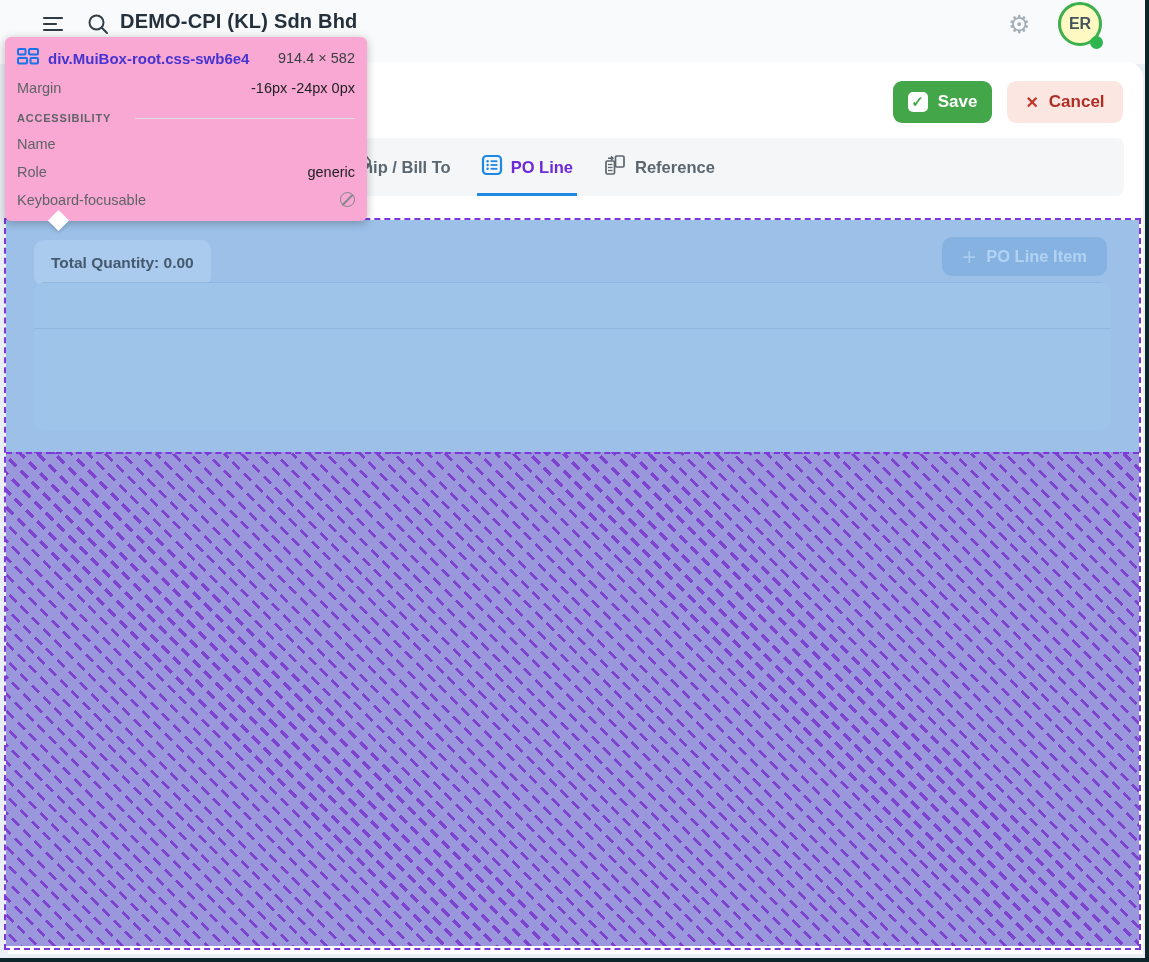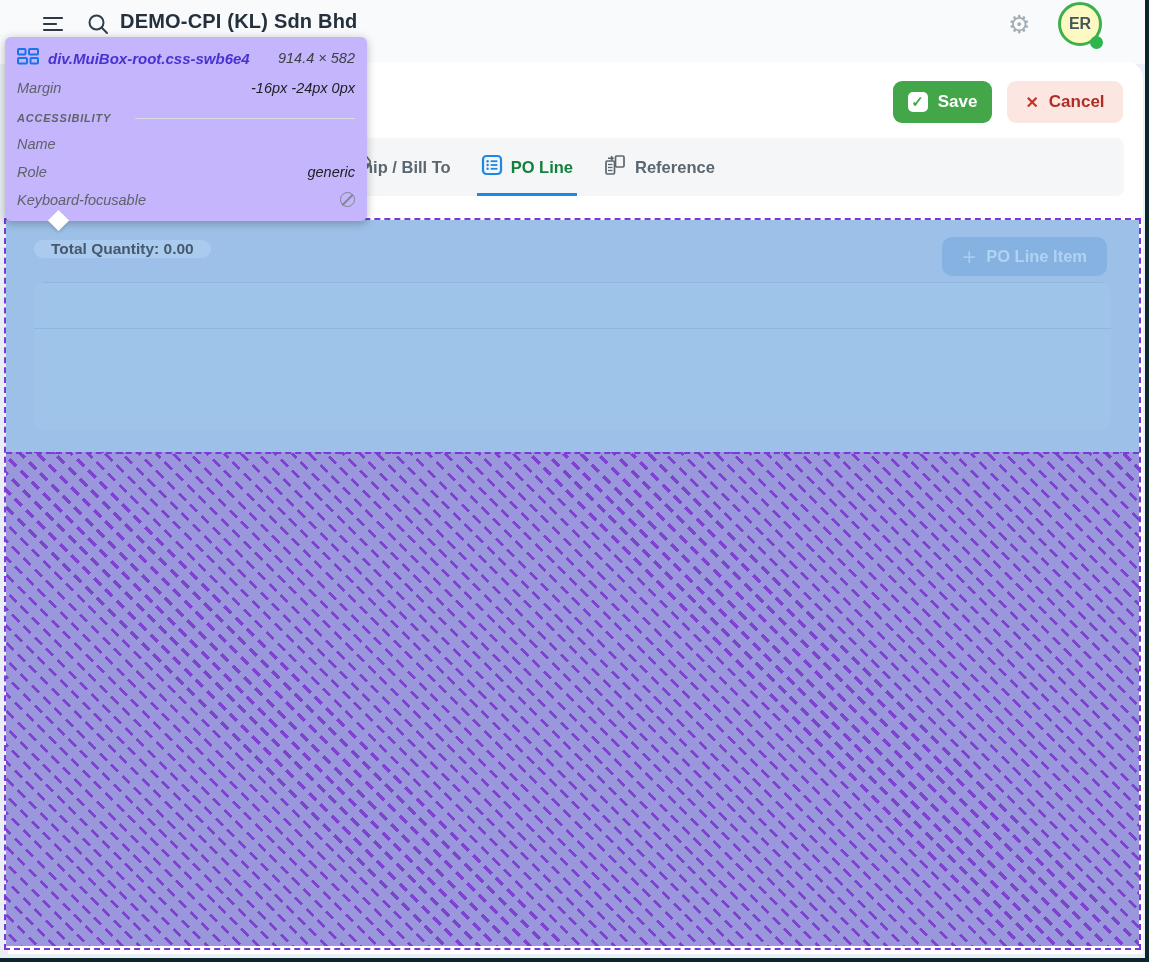--- a/index.html
+++ b/index.html
@@ -25,52 +25,52 @@
   .check-box { width:20px; height:20px; background:#ffffff; border-radius:5px; color:#43a648; font-size:15px;
                font-weight:700; display:flex; align-items:center; justify-content:center; }
   .btn-cancel { left:999px; top:19px; width:116px; background:#fce6e2; color:#ae2e24; justify-content:center; }
   .x-icon { font-size:16px; font-weight:700; color:#c0392b; }
 
   
   .tabstrip { position:absolute; left:12px; top:76px; width:1104px; height:58px; background:#f4f6f8;
               border-radius:8px; display:flex; align-items:center; padding-left:332px; gap:30px; }
   .tab { display:flex; align-items:center; gap:8px; font-size:16.5px; font-weight:700; color:#5b6770;
          height:100%; position:relative; cursor:pointer; }
-  .tab.active { color:#15803d; }
+  .tab.active { color:#6d28d9; }
   .tab.active::after { content:""; position:absolute; left:-4px; right:-4px; bottom:0; height:3px; background:#1e88e5; }
 
   
   .overlay { position:absolute; left:4px; top:218px; width:1137px; height:732px;
              border:2px dashed #7c36da; z-index:30; }
   .blue-zone { position:relative; width:100%; height:232px; background:#9cc0e8; }
   .chip-row { position:absolute; left:28px; top:20px; display:flex; gap:20px; }
-  .chip { background:#abcbee; border-radius:10px; padding:0 17px; font-size:15.5px; font-weight:600; color:#44586e; }
+  .chip { background:#abcbee; border-radius:10px; padding:14px 17px; font-size:15.5px; font-weight:600; color:#44586e; }
   .add-btn { position:absolute; right:32px; top:17px; height:39px; padding:0 20px; border-radius:10px;
              background:#85b2e1; color:#b2d2f2; font-size:16.5px; font-weight:700; display:flex;
              align-items:center; gap:10px; cursor:pointer; }
   .add-btn .plus { font-size:24px; font-weight:400; color:#a8cbee; }
   .po-table { position:absolute; left:28px; right:28px; top:62px; height:148px; border-radius:12px;
               overflow:hidden; background:#9fc4e9; }
   .thead { display:grid; grid-template-columns:12% 12% 14% 18% 20% 16% 8%; height:44px;
            background:#92bae3; align-items:center; }
   .th { text-align:center; font-size:15px; font-weight:700; color:#58799f; letter-spacing:.4px; }
   .trow { height:46px; border-top:1px solid #8fb6de; }
   .trow.last { height:58px; }
 
   .purple-zone { width:100%; height:494px; border-top:2px dashed #7c36da;
     background-color:#9a97dc;
     background-image:
       repeating-linear-gradient(135deg,#9a97dc 0 6px, transparent 6px 16px),
       repeating-linear-gradient(45deg, transparent 0 9px, #7e44cf 9px 12px);
   }
 
   
-  .tooltip { position:absolute; left:5px; top:37px; width:362px; background:#c4b5fd; z-index:60;
+  .tooltip { position:absolute; left:5px; top:37px; width:362px; background:#f9a8d4; z-index:60;
              border-radius:6px; box-shadow:0 2px 10px rgba(0,0,0,.28); padding:11px 12px 13px 12px;
-             font-size:14.5px; color:#5f6368;font-style:italic; }
+             font-size:14.5px; color:#5f6368; }
   .tt-row1 { display:flex; align-items:center; gap:9px; }
   .tt-selector { font-weight:700; font-size:15px; color:#4733cf; }
   .tt-dims { margin-left:auto; color:#3c4043; }
   .tt-kv { display:flex; justify-content:space-between; margin-top:12px; }
   .tt-kv .v { color:#202124; }
   .tt-acc { display:flex; align-items:center; gap:24px; margin-top:16px; }
   .tt-acc-label { font-size:11px; font-weight:700; letter-spacing:.8px; color:#5f6368; }
   .tt-acc-line { flex:1; height:1px; background:#dadce0; }
   .tt-arrow { position:absolute; left:46px; bottom:-7px; width:15px; height:15px; background:#ffffff;
               transform:rotate(45deg); box-shadow:3px 3px 4px -2px rgba(0,0,0,.18); }

